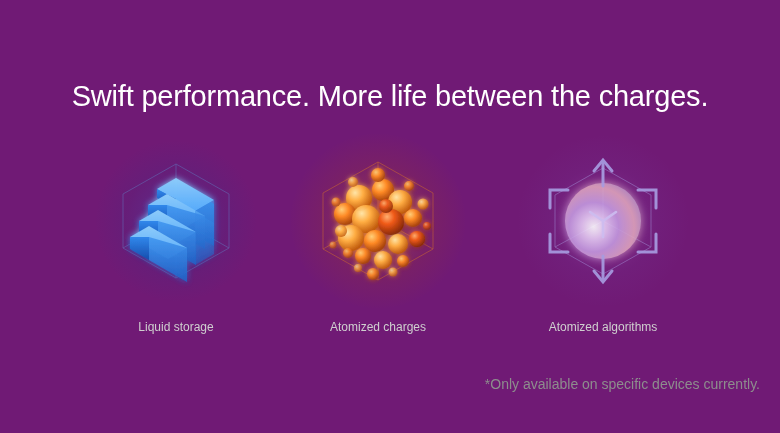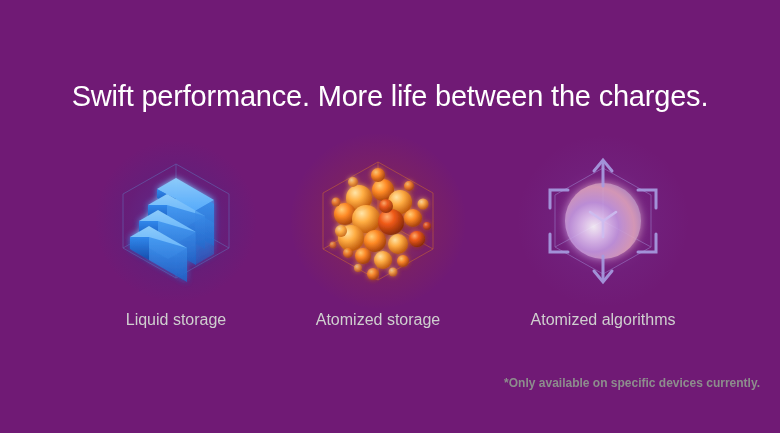--- a/index.html
+++ b/index.html
@@ -44,23 +44,23 @@
     top: 0;
     text-align: center;
   }
   .feature-icon {
     position: relative;
     width: 150px;
     height: 150px;
     margin: 0 auto;
   }
   .feature-label {
-    margin-top: 15px;
+    margin-top: 24px;
     color: #cfcfcf;
-    font-size: 16px;
+    font-size: 12px;
     font-weight: 400;
     white-space: nowrap;
   }
 
   
   .glow {
     position: absolute;
     left: 50%;
     top: 50%;
     transform: translate(-50%, -50%);
@@ -86,23 +86,22 @@
     width: 150px;
     height: 150px;
   }
 
   
   #footnote {
     position: absolute;
     right: 20px;
     top: 376px;
     color: #8d8d8d;
-    font-size: 12px;
+    font-size: 14px;
     white-space: nowrap;
-    font-weight: bold;
   }
 </style>
 </head>
 <body>
 
 <div id="page">
 
   <div id="headline">Swift performance. More life between the charges.</div>
 
   <div id="features">
@@ -230,21 +229,21 @@
             <circle cx="90" cy="126" r="4.5" fill="url(#sphA)" opacity="0.7"></circle>
             <circle cx="33" cy="56" r="4.5" fill="url(#sphB)" opacity="0.68"></circle>
             <circle cx="124" cy="80" r="4" fill="url(#sphC)" opacity="0.7"></circle>
             <circle cx="55" cy="122" r="4" fill="url(#sphA)" opacity="0.65"></circle>
             <circle cx="30" cy="99" r="3.5" fill="url(#sphB)" opacity="0.6"></circle>
             <circle cx="83" cy="60" r="7" fill="url(#sphC)" opacity="0.85"></circle>
             <circle cx="45" cy="107" r="5" fill="url(#sphB)" opacity="0.7"></circle>
           </g>
         </svg>
       </div>
-      <div class="feature-label">Atomized storage</div>
+      <div class="feature-label">Atomized charges</div>
     </div>
 
     <div class="feature" style="left:518px;">
       <div class="feature-icon">
         <div class="glow glow-purple"></div>
         <svg class="icon-svg" viewBox="0 0 150 150">
           <defs>
             <radialGradient id="orbGrad" cx="38%" cy="58%" r="68%">
               <stop offset="0%" stop-color="#ffffff"></stop>
               <stop offset="22%" stop-color="#e6cdf4"></stop>

